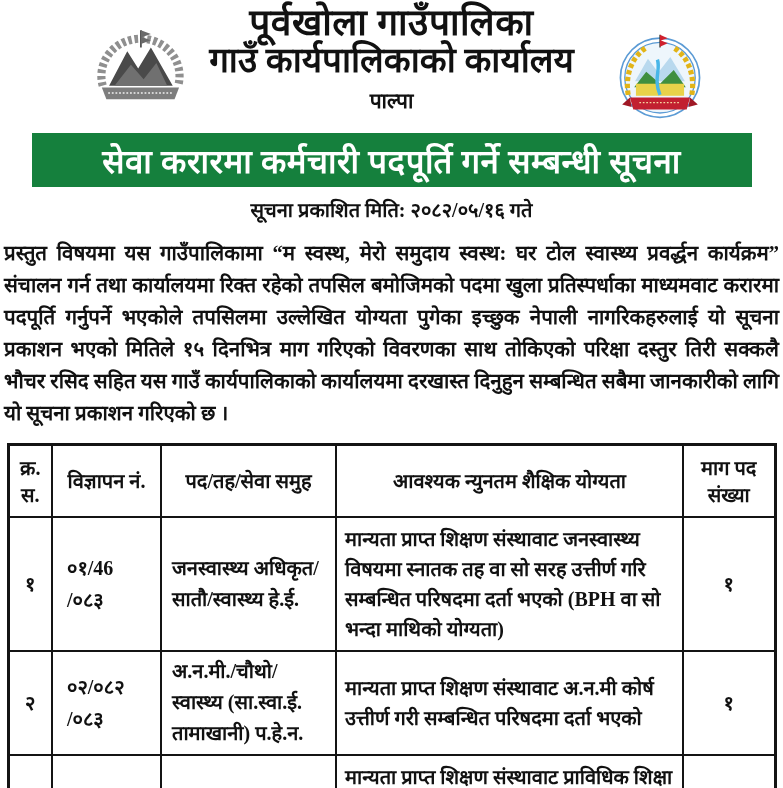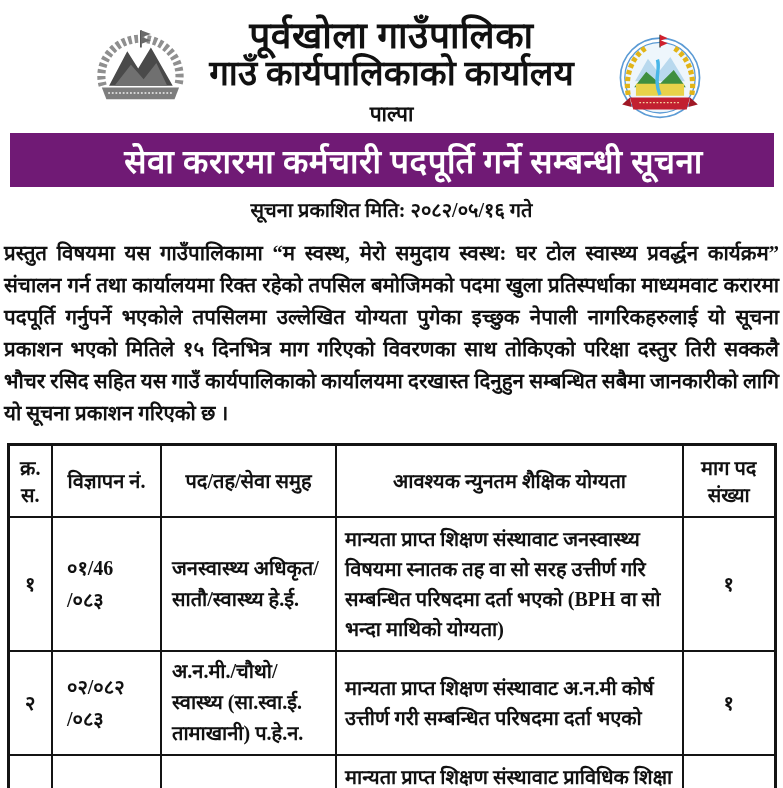--- a/index.html
+++ b/index.html
@@ -11,31 +11,31 @@
     font-family: "Liberation Serif", "DejaVu Serif", serif;
     color: #111;
     box-sizing: border-box;
     overflow: hidden;
   }
 
   
   .header { position: relative; height: 126px; text-align: center; }
   .logo-left  { position: absolute; left: 90px;  top: 27px; width: 100px; height: 92px; }
   .logo-right { position: absolute; right: 80px; top: 30px; width: 86px;  height: 92px; }
-  .municipality { font-size: 37px; font-weight: bold; line-height: 1.0; padding-top: 17px; letter-spacing: 0.5px; }
+  .municipality { font-size: 37px; font-weight: bold; line-height: 1.0; padding-top: 4px; letter-spacing: 0.5px; }
   .office       { font-size: 35px; font-weight: bold; line-height: 1.15; }
   .district     { font-size: 21px; font-weight: bold; margin-top: 5px; }
 
   
   .banner {
     width: 720px; height: 54px;
     margin: 7px auto 0 auto;
-    background: #701a75; color: #ffffff;
+    background: #15803d; color: #ffffff;
     display: flex; align-items: center; justify-content: center;
-    font-size: 33px; font-weight: bold; letter-spacing: 0.5px; padding-left: 44px;
+    font-size: 33px; font-weight: bold; letter-spacing: 0.5px;
   }
 
   
   .date-line {
     text-align: center; font-weight: bold; font-size: 20px;
     margin: 9px 0 15px 0;
   }
   .body-text {
     font-size: 20.5px; font-weight: bold; line-height: 1.56;
     text-align: justify; margin: 2px 4px 0 4px;

